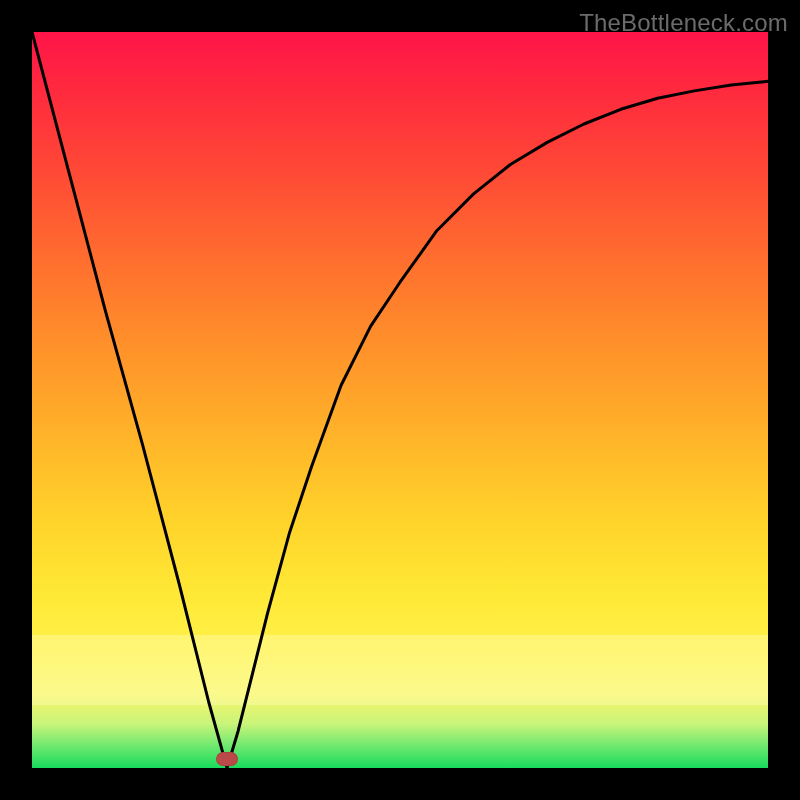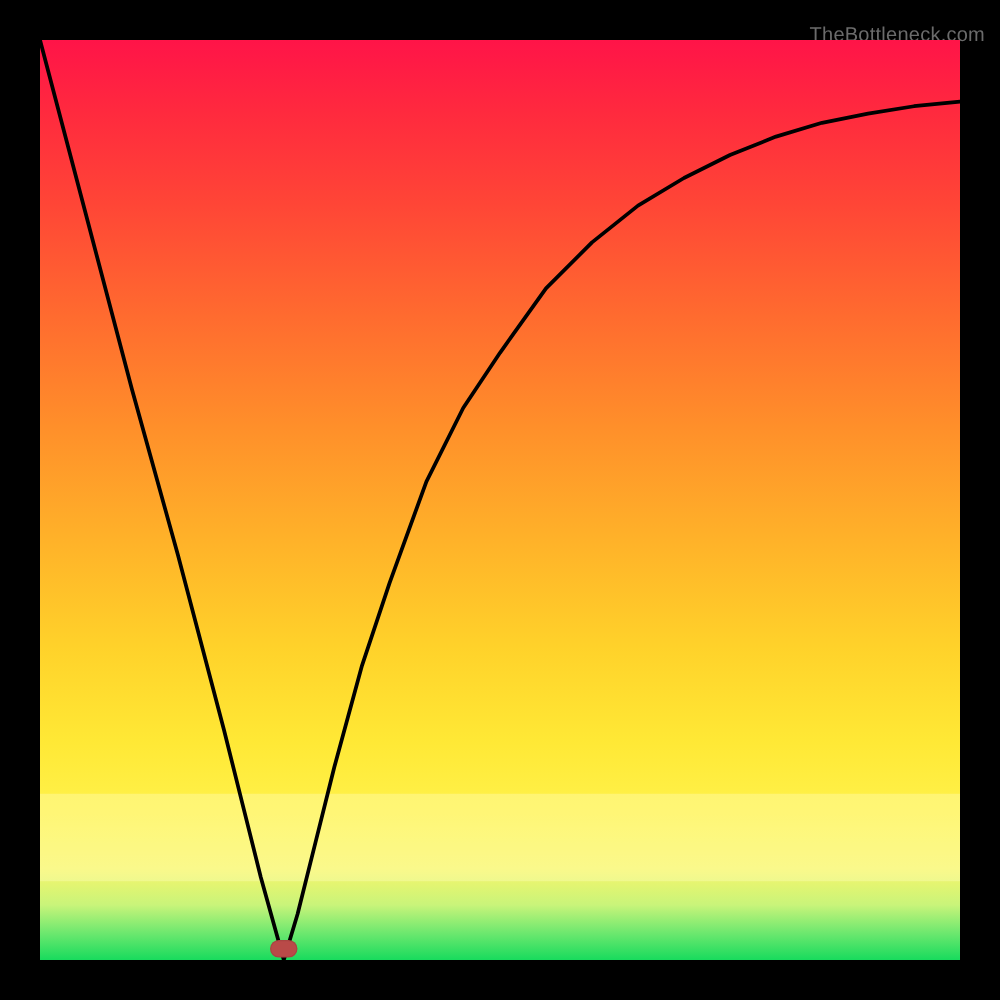--- a/index.html
+++ b/index.html
@@ -47,24 +47,24 @@
     position: absolute;
     left: 0;
     right: 0;
     top: 603px;
     height: 70px;
     background: rgba(255, 255, 200, 0.35);
     pointer-events: none;
   }
   .watermark {
     position: absolute;
-    top: 20px;
+    top: 9px;
     right: 12px;
     color: #6b6b6b;
-    font-size: 16px;
+    font-size: 24px;
     font-weight: 500;
     letter-spacing: 0.2px;
     user-select: none;
   }
   svg.curve {
     position: absolute;
     top: 32px;
     left: 32px;
     width: 736px;
     height: 736px;

